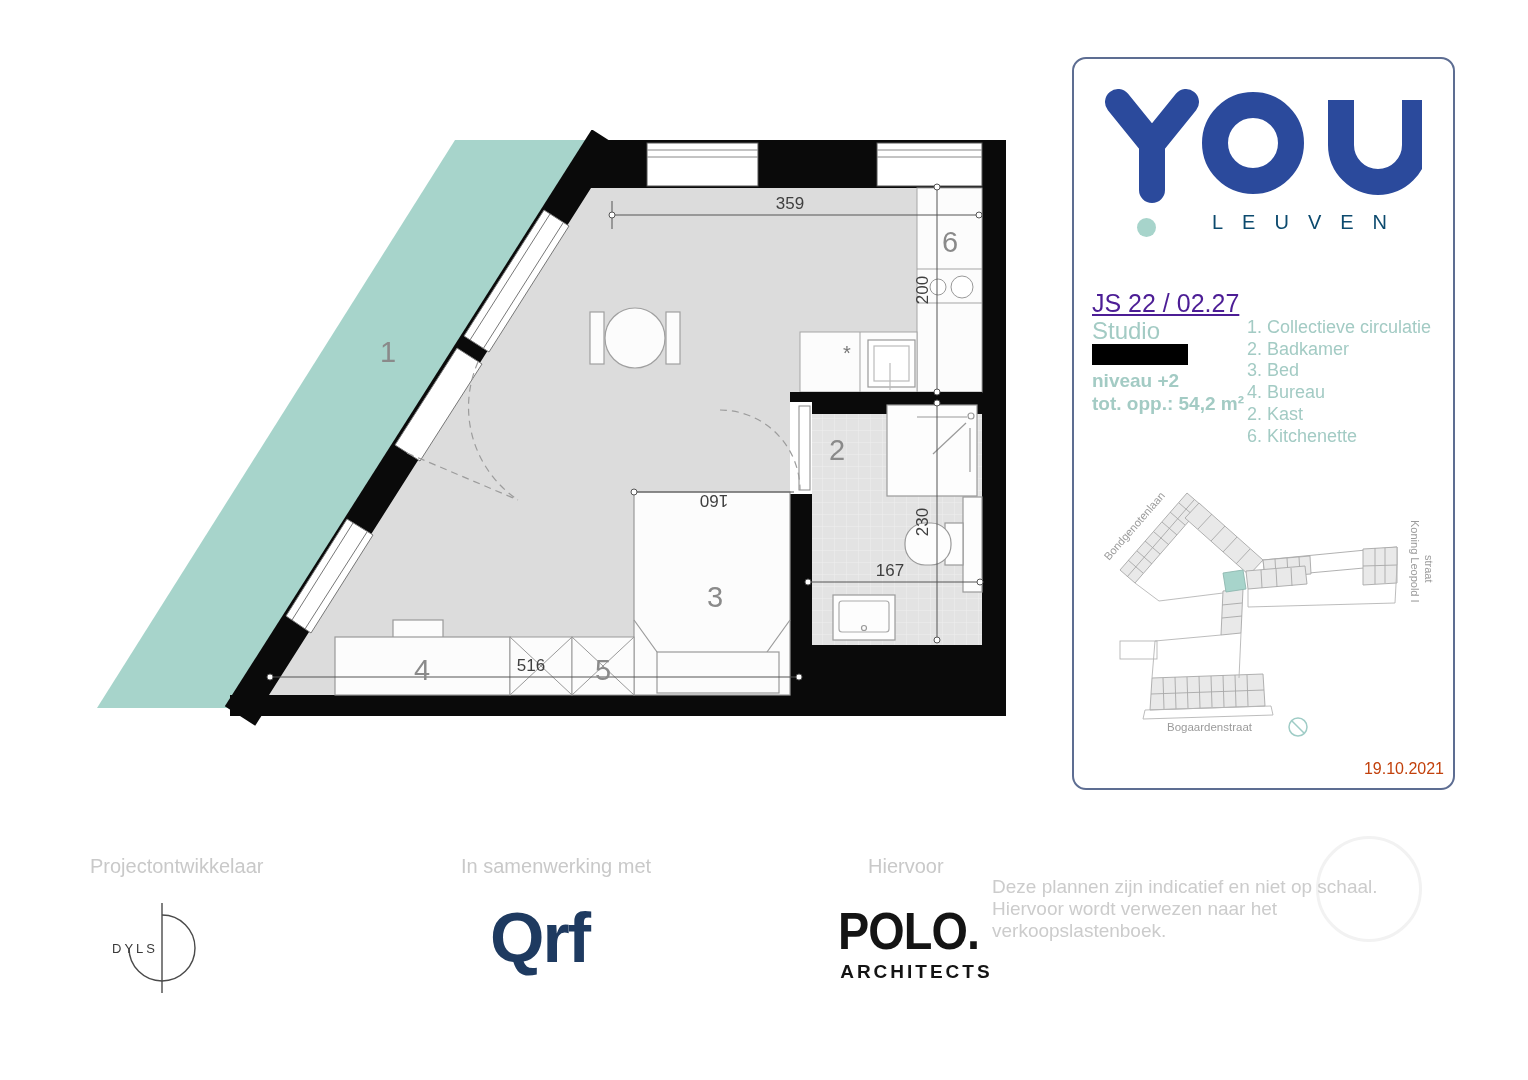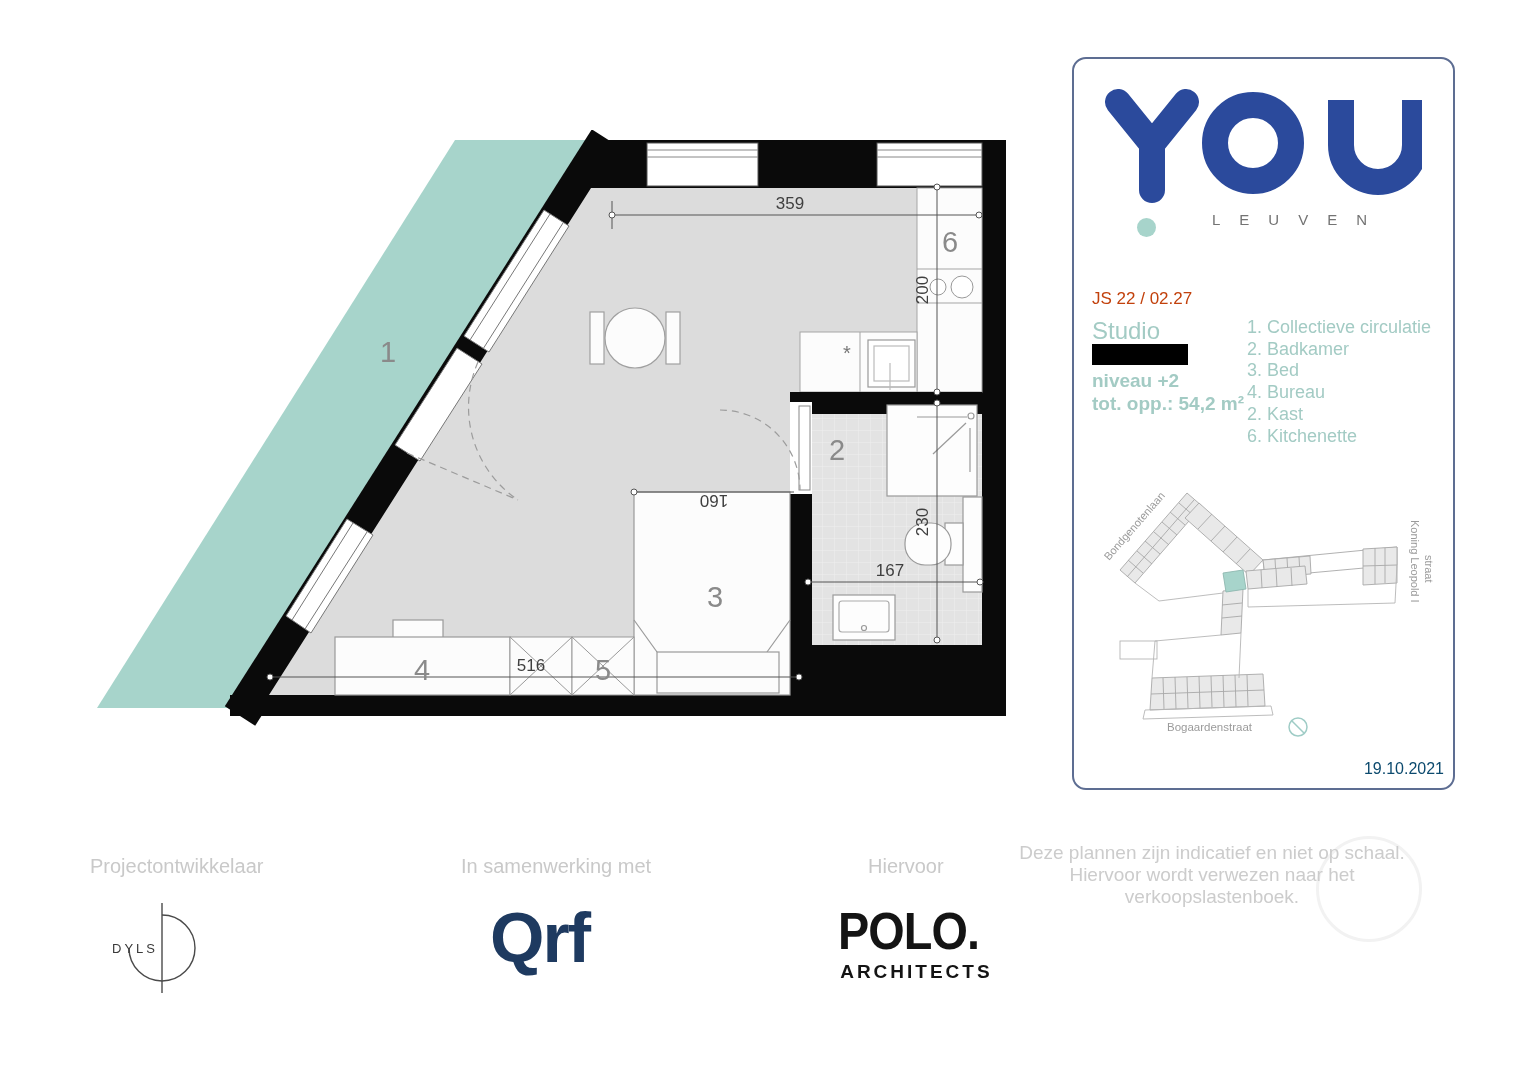--- a/index.html
+++ b/index.html
@@ -2,35 +2,35 @@
 <html><head>
 <meta charset="utf-8">
 <style>
   html,body{margin:0;padding:0;background:#fff;}
   body{font-family:"Liberation Sans",sans-serif;}
   .stage{position:relative;width:1528px;height:1080px;background:#ffffff;overflow:hidden;}
   .abs{position:absolute;}
   svg{font-family:"Liberation Sans",sans-serif;}
   
   .card{left:1072px;top:57px;width:379px;height:729px;border:2px solid #5d6d92;border-radius:14px;background:#fff;}
-  .leuven{left:1212px;top:211px;font-size:15px;letter-spacing:19px;color:#737373;font-weight:400;}
+  .leuven{left:1212px;top:211px;font-size:20px;letter-spacing:19px;color:#0c4a6e;font-weight:400;}
   .dot{left:1137px;top:218px;width:19px;height:19px;border-radius:50%;background:#a7d4cb;}
-  .unitcode{left:1092px;top:289px;font-size:17px;color:#c2410c;}
+  .unitcode{left:1092px;top:289px;font-size:25px;color:#4c1d95;text-decoration:underline;}
   .unittype{left:1092px;top:317px;font-size:24px;font-weight:normal;color:#a3cbc4;}
   .swatch{left:1092px;top:344px;width:96px;height:21px;background:#000;}
   .meta{left:1092px;font-size:19px;color:#a3cbc4;font-weight:bold;}
   .legend{left:1247px;top:317px;font-size:18px;line-height:21.7px;color:#a3cbc4;}
-  .date{left:1320px;top:760px;width:124px;text-align:right;font-size:16px;color:#0c4a6e;}
+  .date{left:1320px;top:760px;width:124px;text-align:right;font-size:16px;color:#c2410c;}
   
   .flabel{font-size:20px;color:#c9c9c9;}
   .qrf{left:490px;top:898px;font-size:70px;font-weight:800;color:#1e3a60;letter-spacing:-2px;}
   .polo{left:838px;top:905px;text-align:center;color:#141414;}
   .polo .l1{font-size:52px;font-weight:900;letter-spacing:-1px;transform:scaleX(.9);transform-origin:left;line-height:52px;}
   .polo .l2{font-size:19px;font-weight:600;letter-spacing:3px;margin-top:4px;}
-  .disclaimer{right:96px;top:842px;width:440px;text-align:center;font-size:19px;line-height:22px;color:#cccccc;}
+  .disclaimer{right:96px;top:876px;width:440px;text-align:left;font-size:19px;line-height:22px;color:#cccccc;}
   .watermark{left:1316px;top:836px;width:100px;height:100px;border:3px solid #f2f2f2;border-radius:50%;}
 </style>
 </head>
 <body>
 
 <div class="stage">
 
   <svg class="abs" style="left:90px;top:130px;width:960px;height:640px" viewBox="0 0 960 640">
     <defs>
       <pattern id="tiles" width="12" height="12" patternUnits="userSpaceOnUse">

